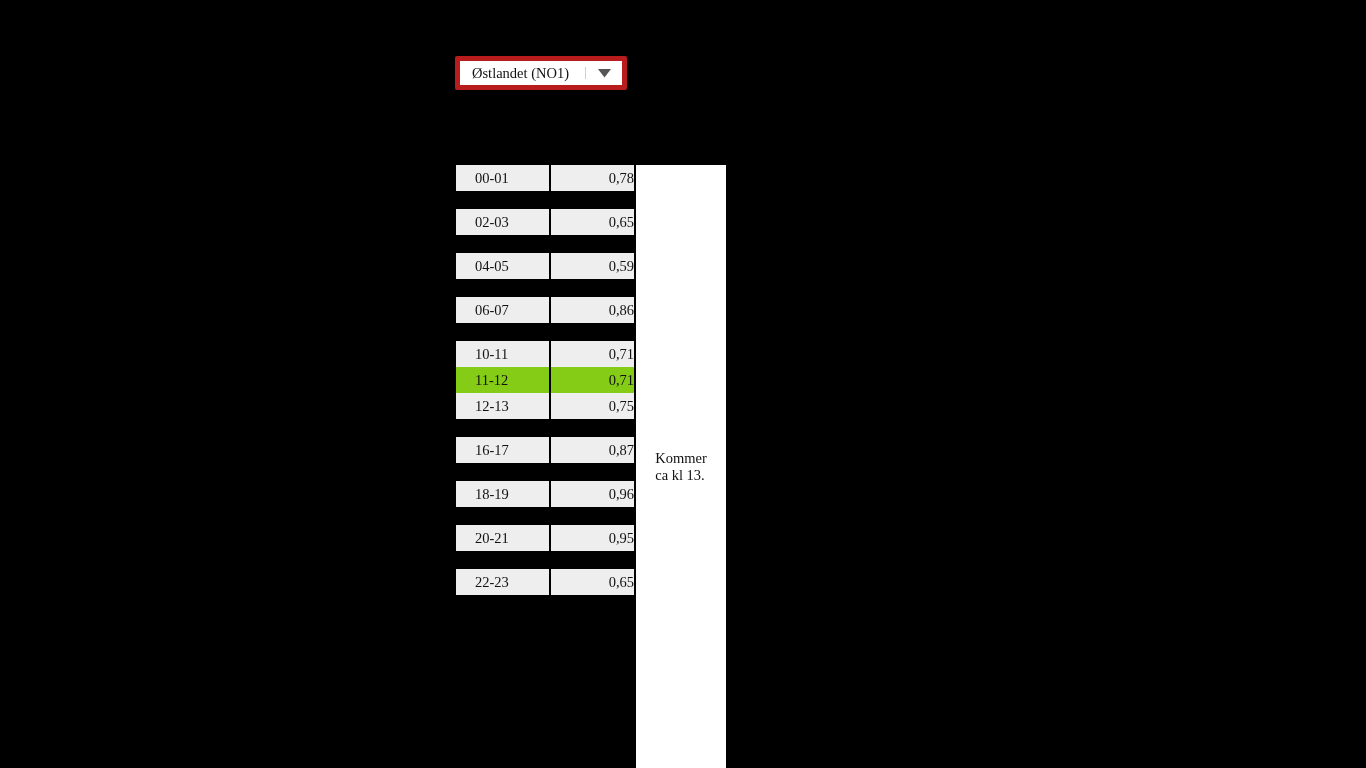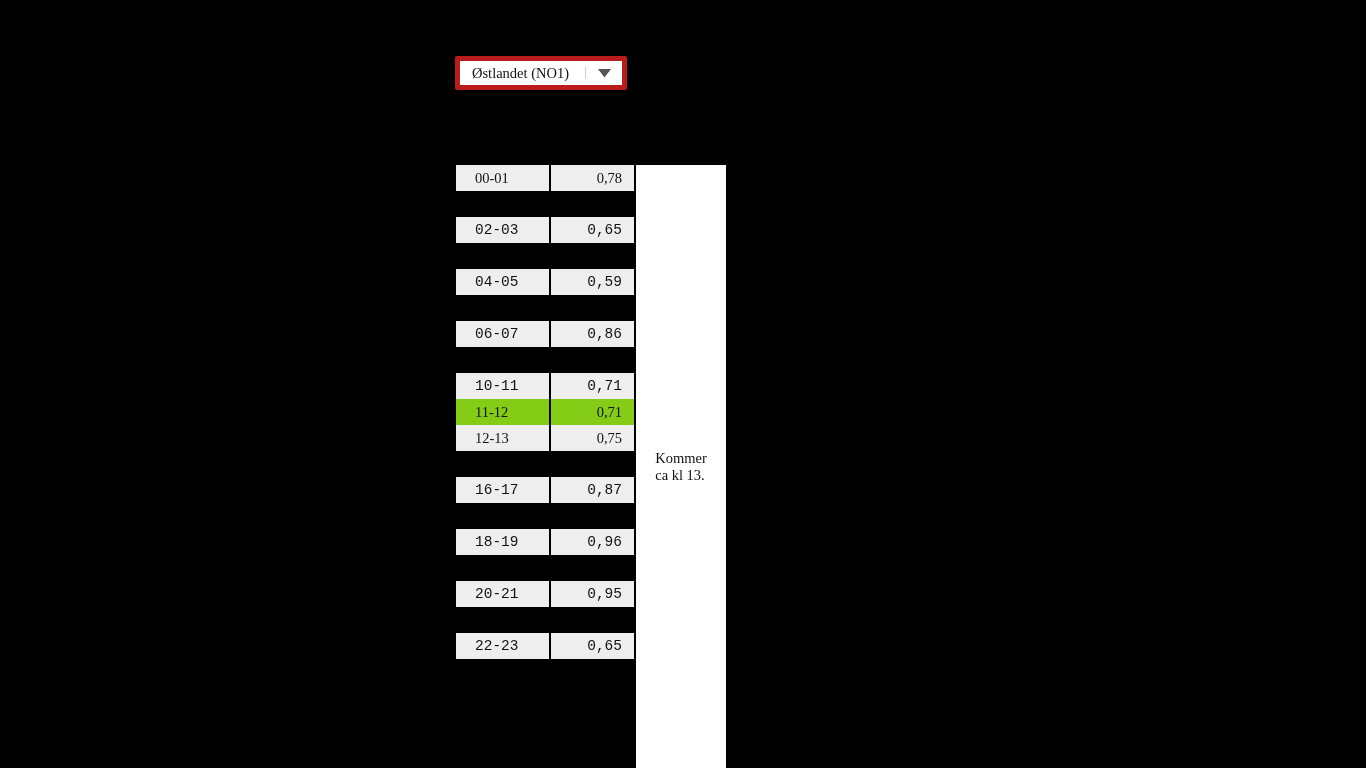--- a/index.html
+++ b/index.html
@@ -79,42 +79,41 @@
     position: absolute;
     left: 456px;
     top: 165px;
     width: 178px;
   }
   .hour-row {
     display: flex;
     height: 26px;
     box-sizing: border-box;
   }
-  .hour-row.gap-before { margin-top: 26px; font-family: Liberation Mono, monospace; }
+  .hour-row.gap-before { margin-top: 18px; }
 
   .hour-row .cell {
     box-sizing: border-box;
     display: flex;
     align-items: center;
     font-size: 14.5px;
     color: #111111;
     background: #eeeeee;
     height: 26px;
     overflow: hidden;
     white-space: nowrap;
   }
   .hour-row .cell-label {
     width: 95px;
     padding-left: 19px;
     justify-content: flex-start;
     border-right: 2px solid #000000;
   }
   .hour-row .cell-value {
     width: 83px;
-    padding-right: 12px;
     justify-content: flex-end;
   }
   .hour-row.highlight .cell { background: #84cc16; }
 </style>
 </head>
 <body>
 
 <div id="region-select">
   <div class="sel-value">Østlandet (NO1)</div>
   <div class="sel-sep"></div>

